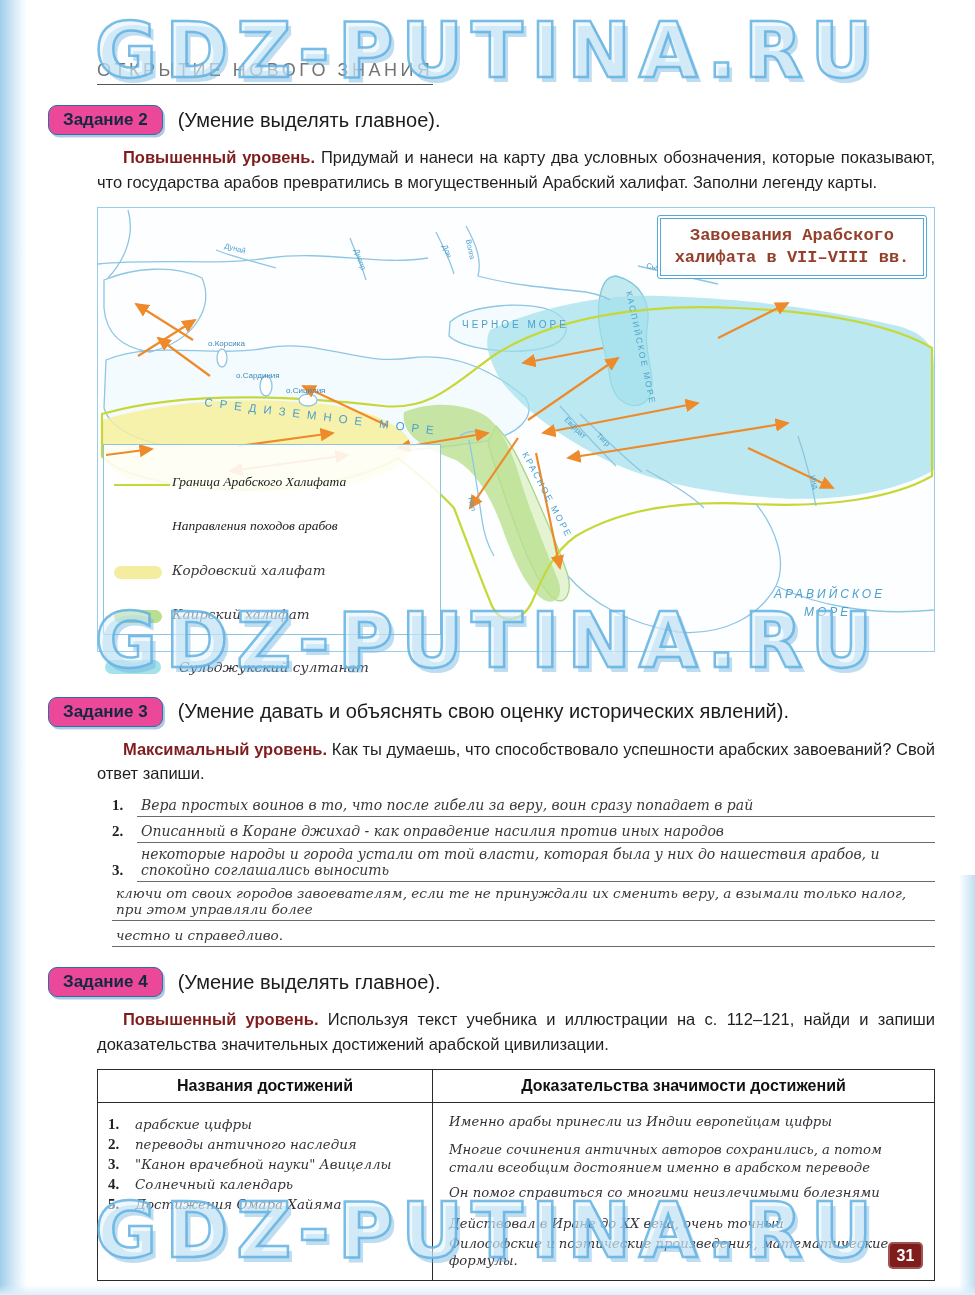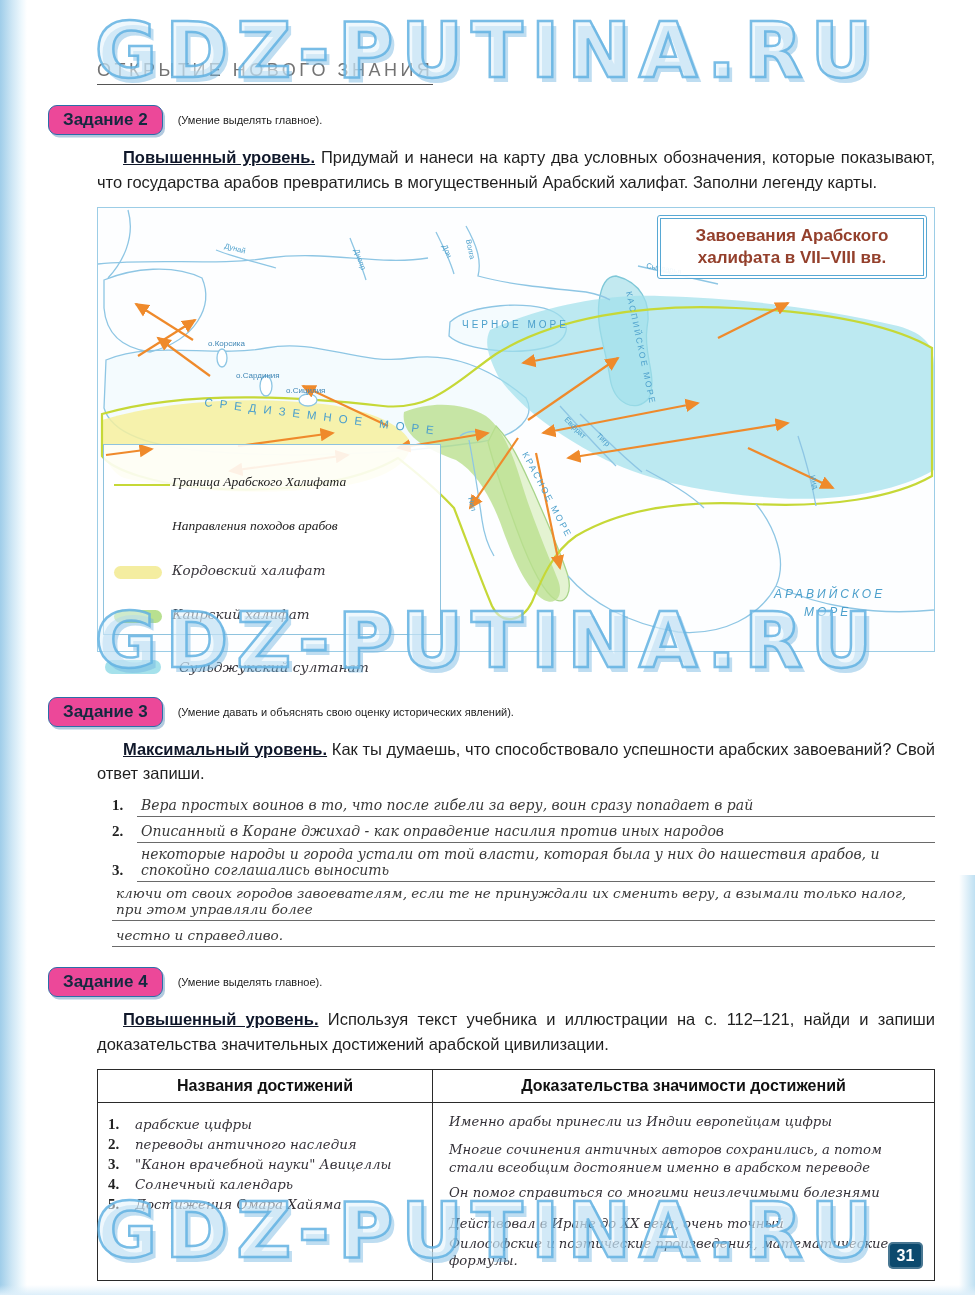--- a/index.html
+++ b/index.html
@@ -29,33 +29,33 @@
 
   .doc-header { margin:60px 0 0 97px; font-size:18px; letter-spacing:3.5px; color:#737373;
     display:inline-block; border-bottom:1px solid #555; padding-bottom:3px; }
 
   .task-row { display:flex; align-items:center; gap:15px; margin-left:48px; }
   .mt-t2 { margin-top:20px; }
   .mt-t3 { margin-top:22px; }
   .mt-t4 { margin-top:20px; }
   .badge { border:1.6px solid #2b6ea8; border-radius:9px; padding:4px 14px; font-weight:bold;
     font-size:17px; color:#13293f; background:#ec4899; box-shadow:2px 2.5px 0 rgba(60,120,175,0.4); }
-  .skill { font-size:11px; color:#1c1c1c; }
+  .skill { font-size:20px; color:#1c1c1c; }
 
   .para { margin:10px 40px 0 97px; font-size:16.5px; line-height:1.5; color:#1f1f1f;
     text-align:justify; text-indent:26px; }
-  .level { color:#0f172a; font-weight:bold;text-decoration:underline; }
+  .level { color:#7f1d1d; font-weight:bold; }
 
   
   .map-wrap { position:relative; margin:12px 0 0 97px; width:838px; height:445px;
     border:1px solid #9ccde6; background:#fdfeff; }
   .map-wrap svg { position:absolute; inset:0; }
   .map-title { position:absolute; top:7px; right:7px; width:270px; padding:6px 8px;
     border:4px double #57a8d4; border-radius:3px; background:rgba(255,255,255,0.92);
-    text-align:center; font-family:Liberation Sans, sans-serif; font-weight:bold;
+    text-align:center; font-family:Liberation Mono, monospace; font-weight:bold;
     font-size:17px; color:#94402c; line-height:1.3; }
   .map-legend { position:absolute; left:5px; bottom:16px; width:338px;
     border:1px solid #8fc3de; background:rgba(255,255,255,0.88); padding:7px 10px 6px; }
   .leg-row { display:flex; min-height:22px;margin-top:22px; }
   .leg-sym { width:58px; flex:0 0 58px; display:flex; align-items:center; justify-content:flex-start; }
   .leg-label { font-family:"Liberation Serif", serif; font-style:italic; font-size:13.5px; color:#222; }
   .hand { font-family:"DejaVu Serif", serif; font-style:italic; color:#37343a; }
   .sym-line { width:56px; height:0; border-top:2.4px solid #c6d837; }
   .sym-blob { width:48px; height:13px; border-radius:7px; }
   .blob-yellow { background:#f4eda0; }
@@ -88,21 +88,21 @@
   .name-num { font-family:"Liberation Serif", serif; font-weight:bold; font-size:15px; color:#222;
     width:18px; flex:0 0 18px; }
   .name-text { font-family:"DejaVu Serif", serif; font-style:italic; font-size:13.4px; color:#343138; }
   .td-proofs { padding:8px 12px 10px 16px; }
   .proof { font-family:"DejaVu Serif", serif; font-style:italic; font-size:13.2px; color:#343138;
     line-height:1.35; }
   .p1 { margin-top:2px; } .p2 { margin-top:11px; } .p3 { margin-top:7px; }
   .p4 { margin-top:13px; } .p5 { margin-top:2px; }
 
   .page-num { position:absolute; right:52px; bottom:26px; width:35px; height:27px;
-    background:#0c4a6e; color:#fff; font-weight:bold; font-size:16px; border-radius:5px;
+    background:#7f1d1d; color:#fff; font-weight:bold; font-size:16px; border-radius:5px;
     display:flex; align-items:center; justify-content:center;
     box-shadow:inset 0 0 0 2px rgba(255,255,255,0.25); z-index:70; }
 </style>
 </head>
 <body>
 
 <div class="page">
   <div class="edge-left"></div>
   <div class="edge-right-bottom"></div>
   <div class="edge-bottom"></div>

